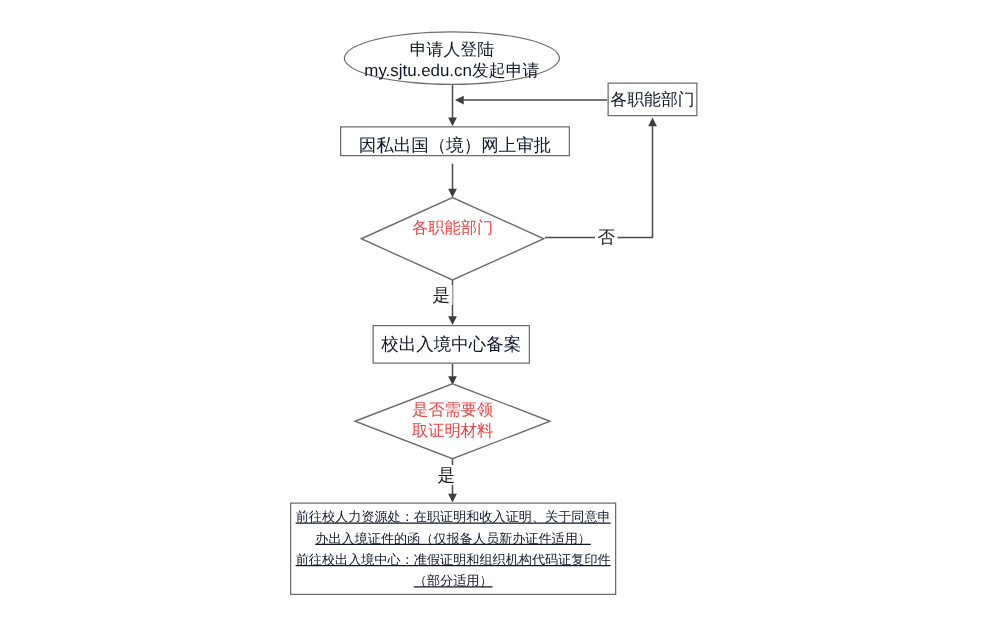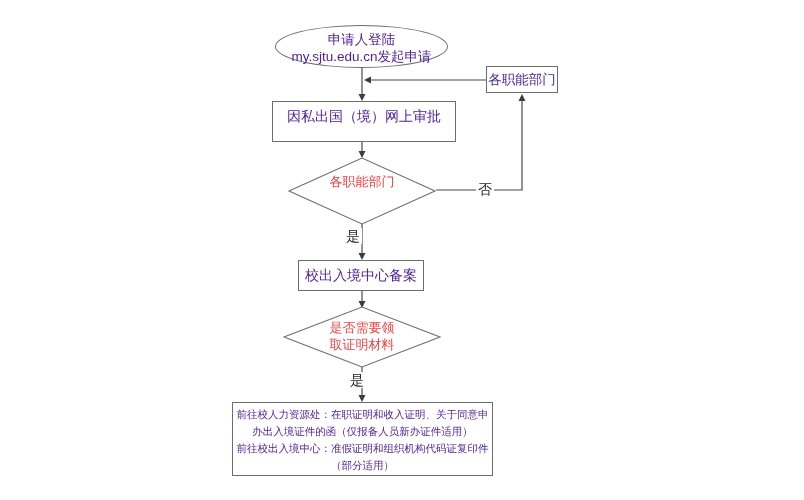--- a/index.html
+++ b/index.html
@@ -36,33 +36,33 @@
     fill: #ffffff;
     stroke: #6d6d6d;
     stroke-width: 1.1;
   }
   .node {
     position: absolute;
     box-sizing: border-box;
     background: #ffffff;
     border: 1px solid #6d6d6d;
     text-align: center;
-    color: #4c1d95;
+    color: #0f172a;
   }
   .node-start {
     left: 275px; top: 25px;
     width: 173px; height: 43px;
     border-radius: 50%;
     font-size: 13.5px;
     line-height: 17px;
     padding-top: 5px;
   }
   .node-online-approval {
     left: 272px; top: 101px;
-    width: 184px; height: 41px;
+    width: 184px; height: 24px;
     font-size: 14px;
     line-height: 28px;
   }
   .node-return-revise {
     left: 486px; top: 66px;
     width: 72px; height: 27px;
     font-size: 13.5px;
     line-height: 25px;
   }
   .node-center-filing {
@@ -71,20 +71,21 @@
     font-size: 14px;
     line-height: 29px;
   }
   .node-final-info {
     left: 232px; top: 402px;
     width: 261px; height: 74px;
     font-size: 10.5px;
     line-height: 17px;
     padding-top: 3px;
     white-space: nowrap;
+    text-decoration: underline;
   }
   .diamond-label {
     position: absolute;
     text-align: center;
     font-size: 13px;
     line-height: 16.5px;
     color: #ef4444;
     background: transparent;
   }
   .diamond-label-1 { left: 302px; top: 174px; width: 120px; }

